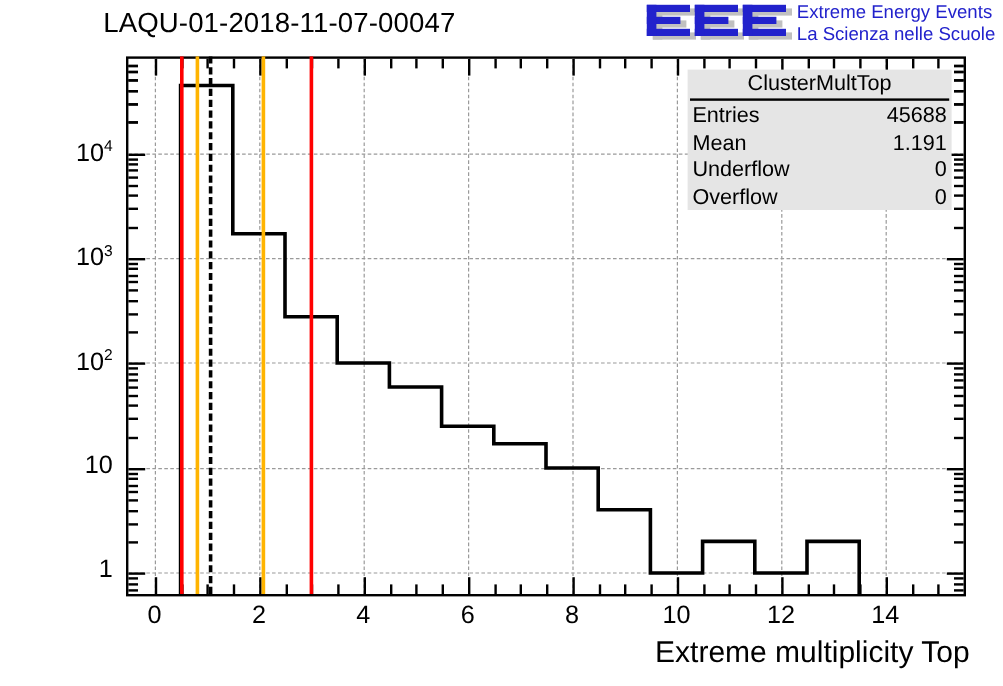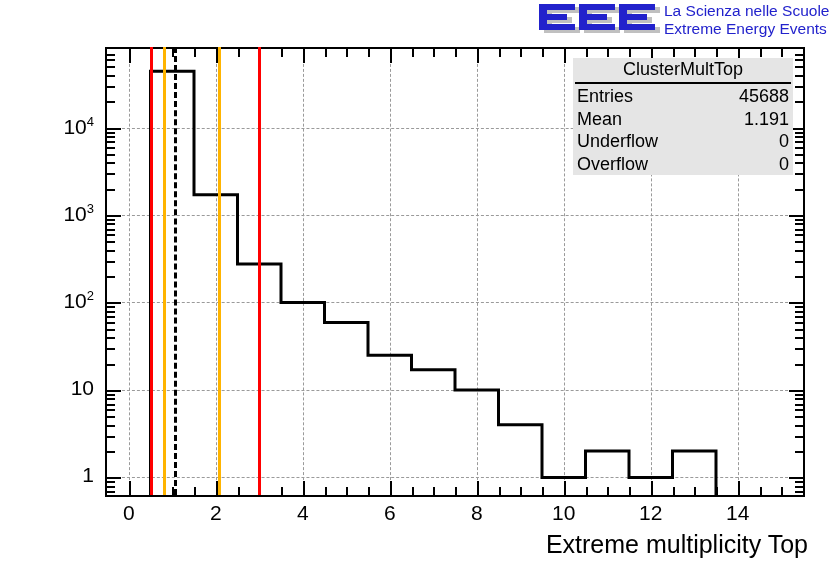--- a/index.html
+++ b/index.html
@@ -59,20 +59,21 @@
 
   
   .vline{position:absolute;width:0;}
   .hist-svg{position:absolute;left:0;top:0;}
 </style>
 </head>
 <body>
 
 <div id="root">
 
+  <div class="title">LAQU-01-2018-11-07-00047</div>
 
   <div class="eee-logo">
     <svg class="eee-marks" viewBox="0 0 128 34">
       <g fill="#c0c0c0">
         <rect x="8" y="4" width="36" height="6"></rect>
           <rect x="8" y="14" width="28" height="6"></rect>
           <rect x="8" y="24" width="36" height="6"></rect>
           <rect x="8" y="4" width="8" height="26"></rect>
         <rect x="48" y="4" width="36" height="6"></rect>
           <rect x="48" y="14" width="28" height="6"></rect>
@@ -92,22 +93,22 @@
           <rect x="43" y="11" width="28" height="6"></rect>
           <rect x="43" y="21" width="36" height="6"></rect>
           <rect x="43" y="1" width="8" height="26"></rect>
         <rect x="83" y="1" width="36" height="6"></rect>
           <rect x="83" y="11" width="28" height="6"></rect>
           <rect x="83" y="21" width="36" height="6"></rect>
           <rect x="83" y="1" width="8" height="26"></rect>
       </g>
     </svg>
     <div class="eee-text">
+      <div>Extreme Energy Events</div>
       <div>La Scienza nelle Scuole</div>
-      <div>Extreme Energy Events</div>
     </div>
   </div>
 
   <div class="frame">
     <div id="grid-layer">
         <div class="gridv" style="left: 21.75px; top: 0px; height: 446px;"></div>
         <div class="gridv" style="left: 108.75px; top: 0px; height: 446px;"></div>
         <div class="gridv" style="left: 195.75px; top: 0px; height: 446px;"></div>
         <div class="gridv" style="left: 282.75px; top: 0px; height: 446px;"></div>
         <div class="gridv" style="left: 369.75px; top: 0px; height: 446px;"></div>

